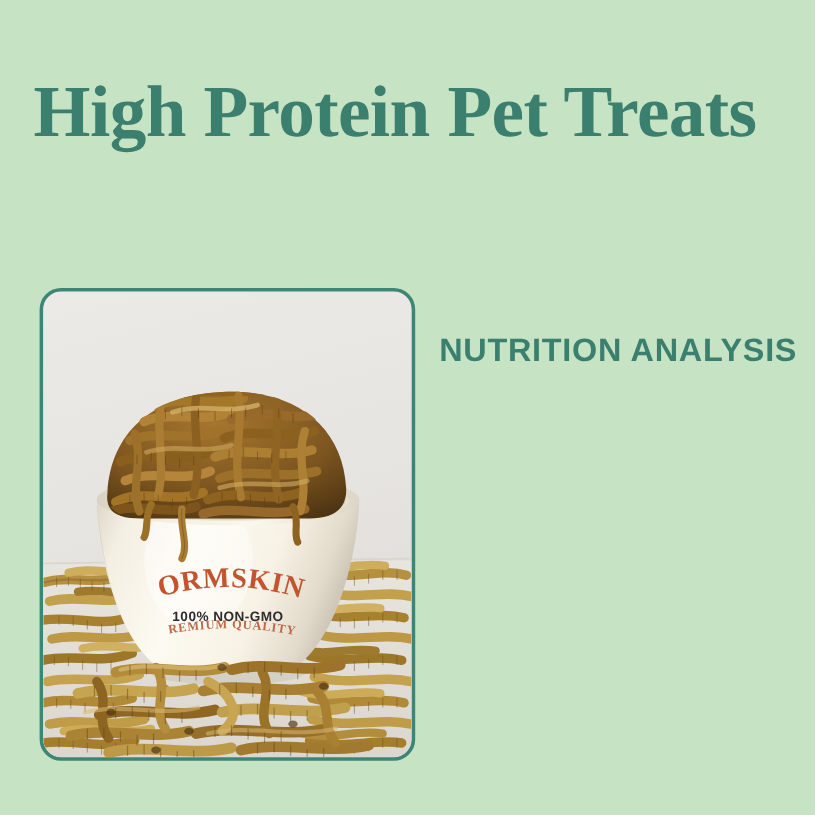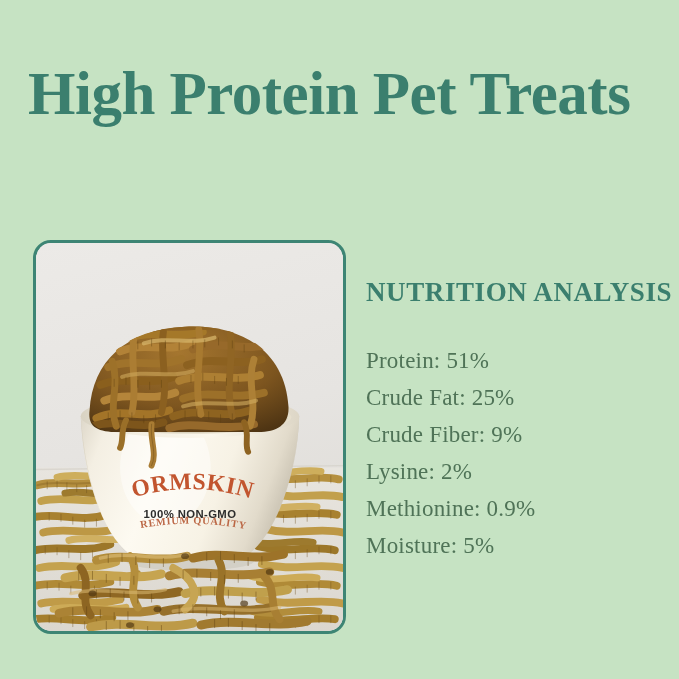--- a/index.html
+++ b/index.html
@@ -65,21 +65,21 @@
   }
 
   
   .nutrition {
     position: absolute;
     left: 366px;
     top: 277px;
     width: 305px;
   }
   .nutrition-heading {
-    font-family: Liberation Serif, serif;
+    font-family: Liberation Sans, sans-serif;
     font-weight: bold;
     font-size: 27px;
     letter-spacing: 0.6px;
     color: #3b7f6e;
     white-space: nowrap;
     margin: 0 0 0 0;
     line-height: 30px;
   }
   .nutrition-list {
     list-style: none;
@@ -337,23 +337,15 @@
             <ellipse cx="212" cy="366" rx="4" ry="3"></ellipse>
             <ellipse cx="96" cy="388" rx="4" ry="3"></ellipse>
           </g>
         </g>
       </svg>
     </div>
   </div>
 
   <div class="nutrition">
     <div class="nutrition-heading">NUTRITION ANALYSIS</div>
-    <ul class="nutrition-list">
-      <li>Protein: 51%</li>
-      <li>Crude Fat: 25%</li>
-      <li>Crude Fiber: 9%</li>
-      <li>Lysine: 2%</li>
-      <li>Methionine: 0.9%</li>
-      <li>Moisture: 5%</li>
-    </ul>
   </div>
 
 </div>
 
 </body></html>

